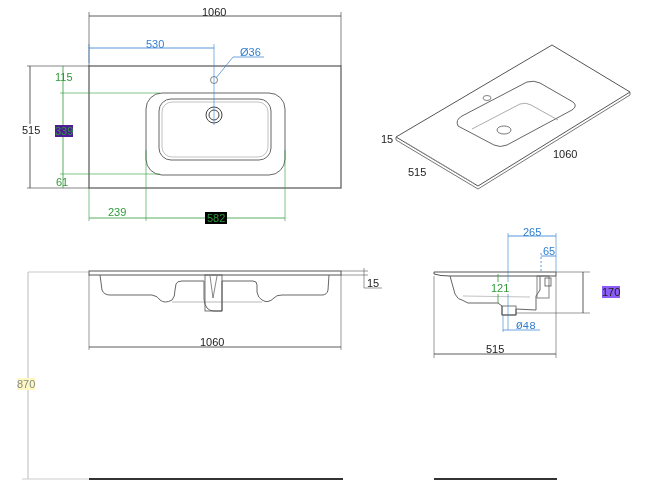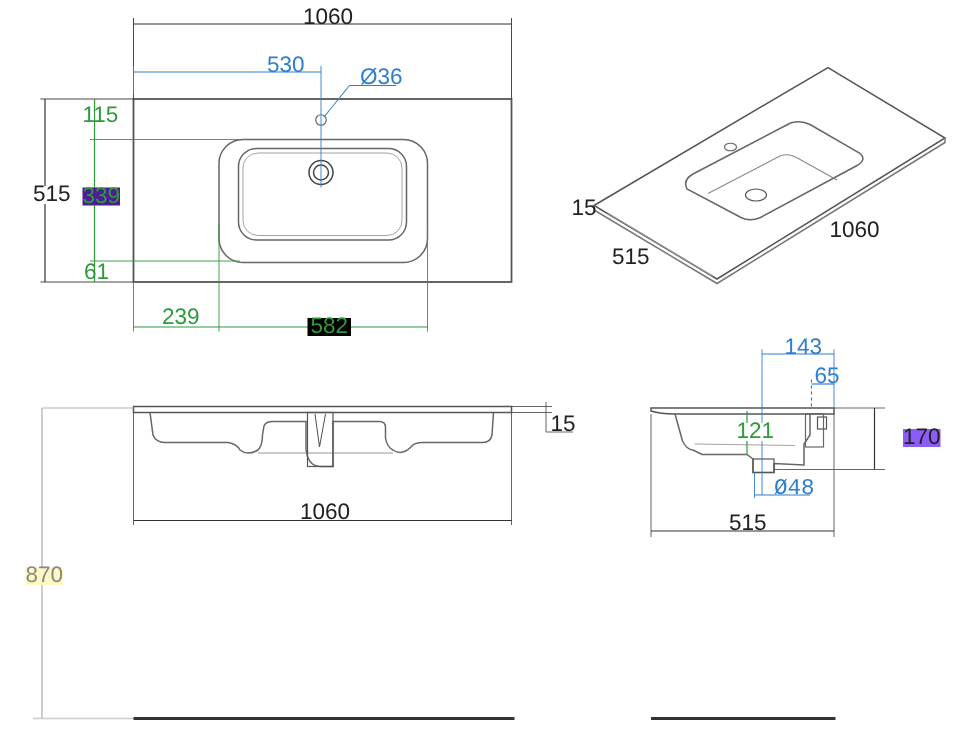--- a/index.html
+++ b/index.html
@@ -1,18 +1,18 @@
 <!DOCTYPE html>
 <html><head>
 <meta charset="utf-8">
 <style>
   html, body { margin:0; padding:0; background:#ffffff; }
   body { width:650px; height:488px; position:relative; overflow:hidden; font-family:"Liberation Sans", sans-serif; }
   svg { position:absolute; left:0; top:0; }
-  .lbl { position:absolute; font-size:15px; line-height:12px; white-space:nowrap; }
+  .lbl { position:absolute; font-size:11px; line-height:12px; white-space:nowrap; }
   .blk { color:#222222; }
   .blu { color:#2f7fd0; }
   .grn { color:#2e9a3a; }
   .gry { color:#888888; }
 </style>
 </head>
 <body>
 
 <svg width="650" height="488" viewBox="0 0 650 488">
 
@@ -118,35 +118,35 @@
 
     <line x1="434" y1="276" x2="434" y2="358" stroke="#555" stroke-width="0.6"></line>
     <line x1="556" y1="276" x2="556" y2="358" stroke="#555" stroke-width="0.6"></line>
     <line x1="434" y1="354" x2="556" y2="354" stroke="#333" stroke-width="0.8"></line>
 
     <line x1="434" y1="479" x2="557" y2="479" stroke="#333" stroke-width="2"></line>
   </g>
 </svg>
 
 <div class="lbl blk" style="left:202px;top:6px;">1060</div>
-<div class="lbl blu" style="left:146px;top:38px;margin-left:32px;">530</div>
+<div class="lbl blu" style="left:146px;top:38px;">530</div>
 <div class="lbl blu" style="left:240px;top:46px;">Ø36</div>
 <div class="lbl blk" style="left:22px;top:124px;background:#fff;">515</div>
 <div class="lbl grn" style="left:55px;top:71px;">115</div>
 <div class="lbl grn" style="left:55px;top:125px;background:#4c1d95;">339</div>
 <div class="lbl grn" style="left:56px;top:176px;">61</div>
 <div class="lbl grn" style="left:108px;top:206px;">239</div>
 <div class="lbl grn" style="left:205px;top:212px;background:#000000;padding:0 2px;">582</div>
 
 <div class="lbl blk" style="left:381px;top:133px;">15</div>
 <div class="lbl blk" style="left:408px;top:166px;">515</div>
 <div class="lbl blk" style="left:553px;top:148px;">1060</div>
 
 <div class="lbl blk" style="left:367px;top:277px;">15</div>
 <div class="lbl blk" style="left:200px;top:336px;">1060</div>
 <div class="lbl gry" style="left:17px;top:378px;background:#fef9c3;">870</div>
 
-<div class="lbl blu" style="left:523px;top:226px;">143</div>
+<div class="lbl blu" style="left:523px;top:226px;">265</div>
 <div class="lbl blu" style="left:543px;top:245px;">65</div>
 <div class="lbl grn" style="left:491px;top:282px;background:#fff;">121</div>
 <div class="lbl blk" style="left:602px;top:286px;background:#8b5cf6;">170</div>
 <div class="lbl blu" style="left:516px;top:320px;font-family:Liberation Mono, monospace;">Ø48</div>
 <div class="lbl blk" style="left:486px;top:343px;">515</div>
 
 </body></html>

